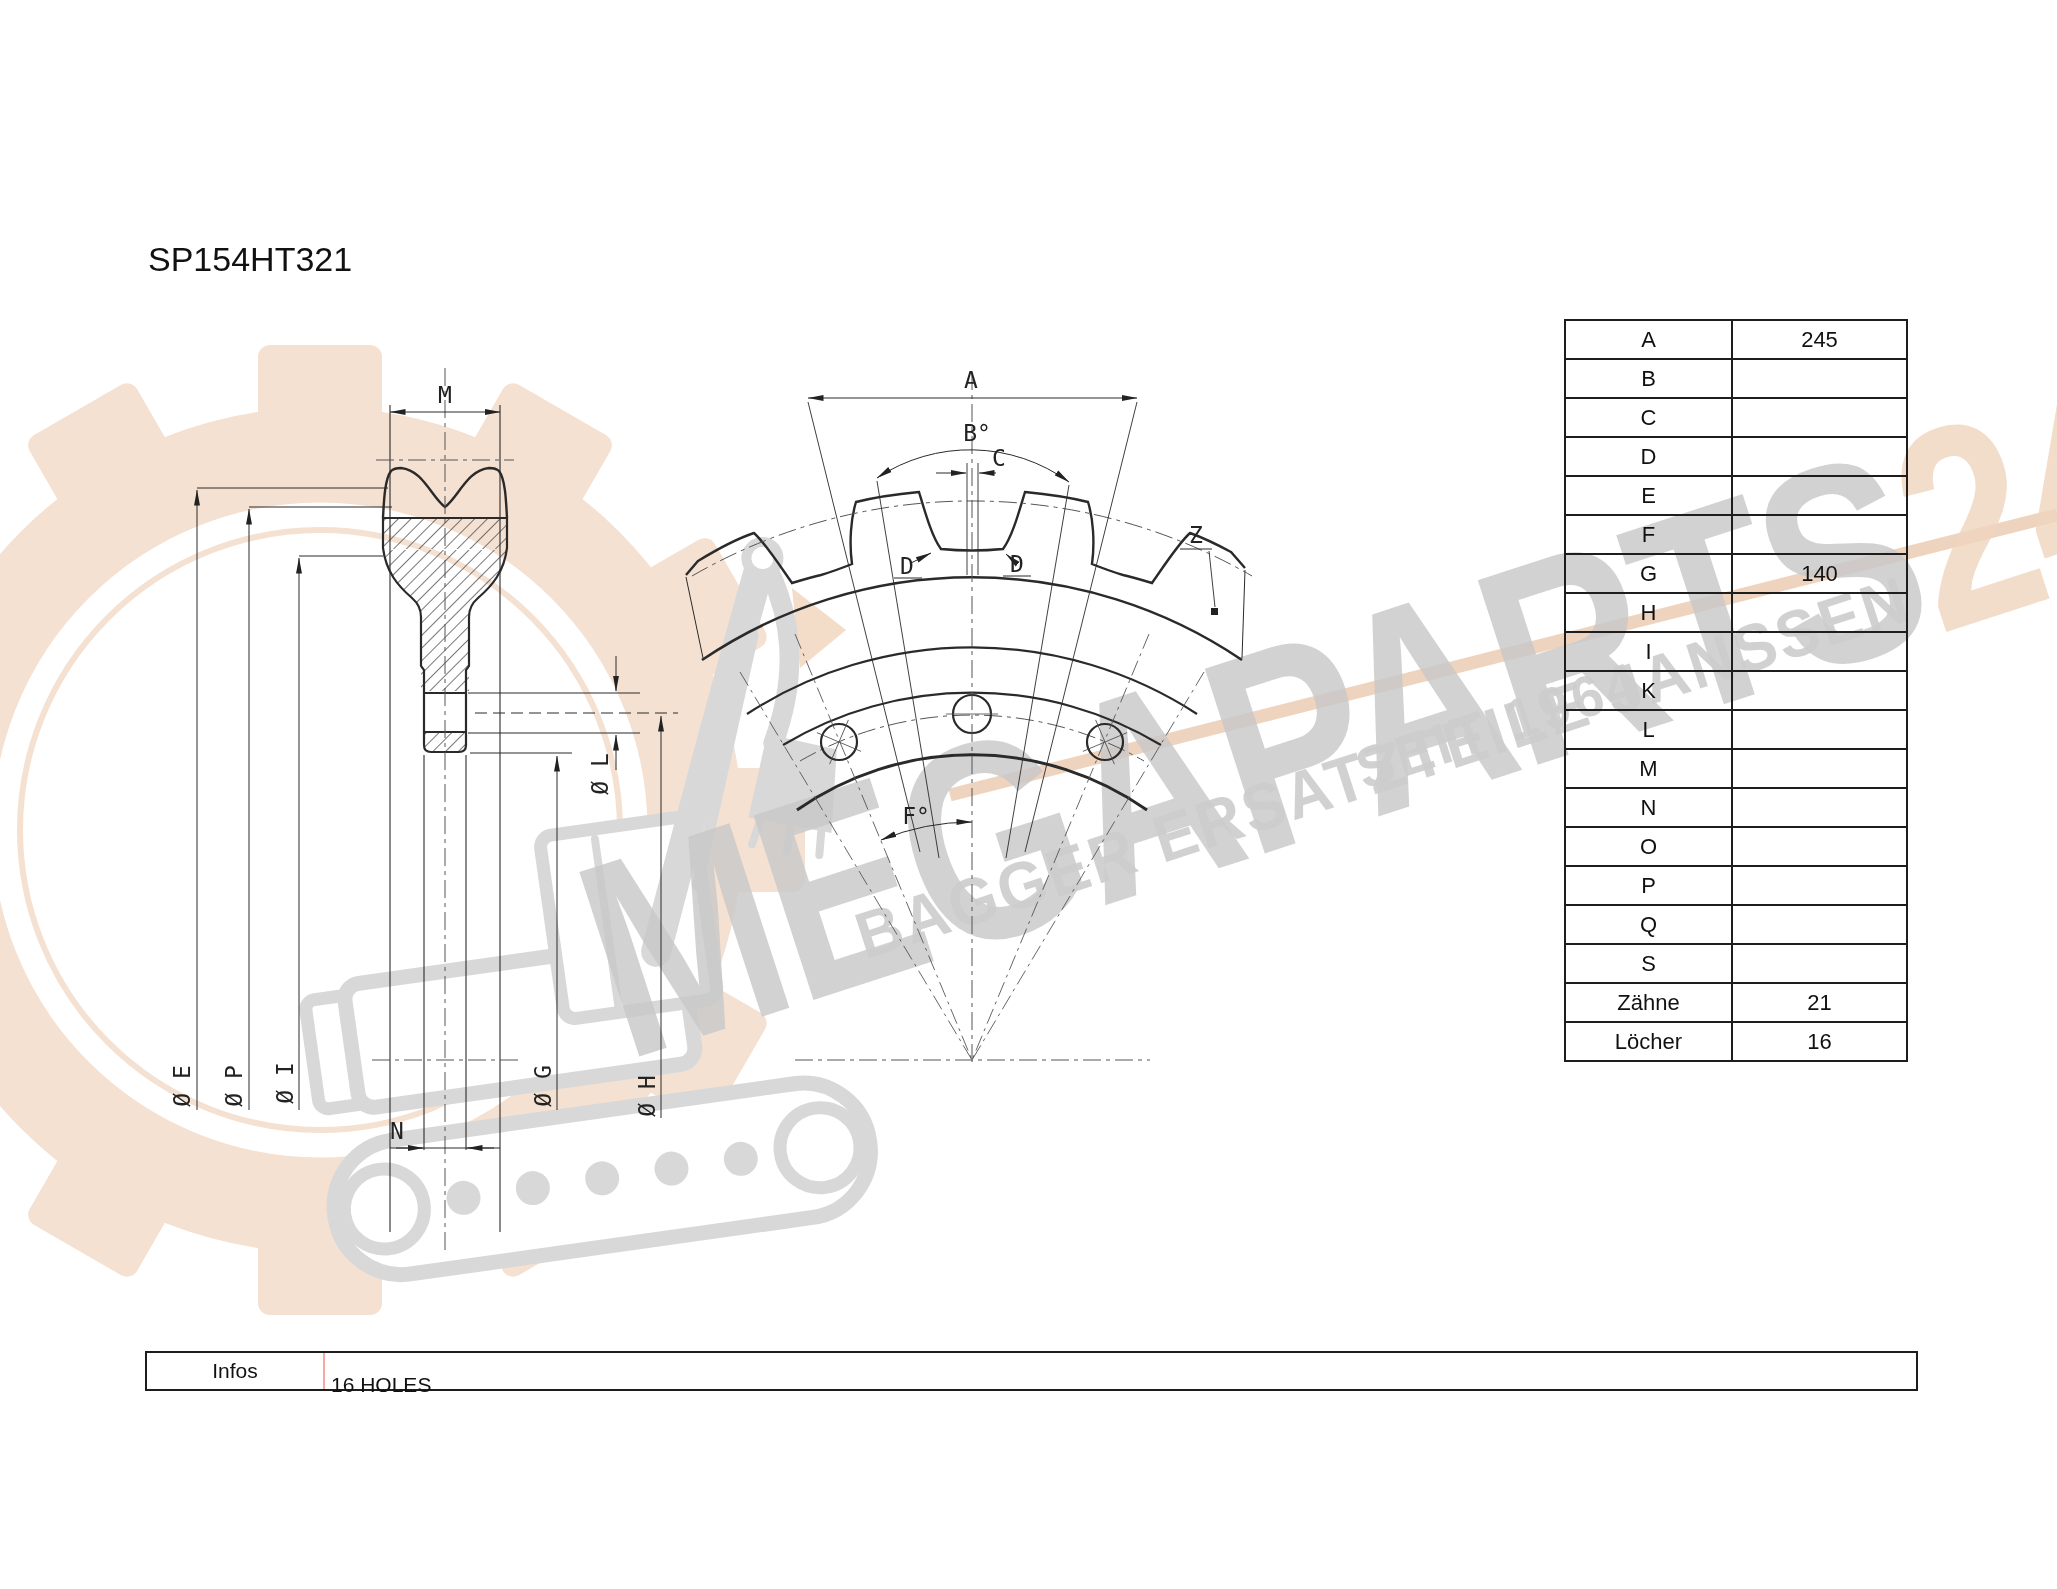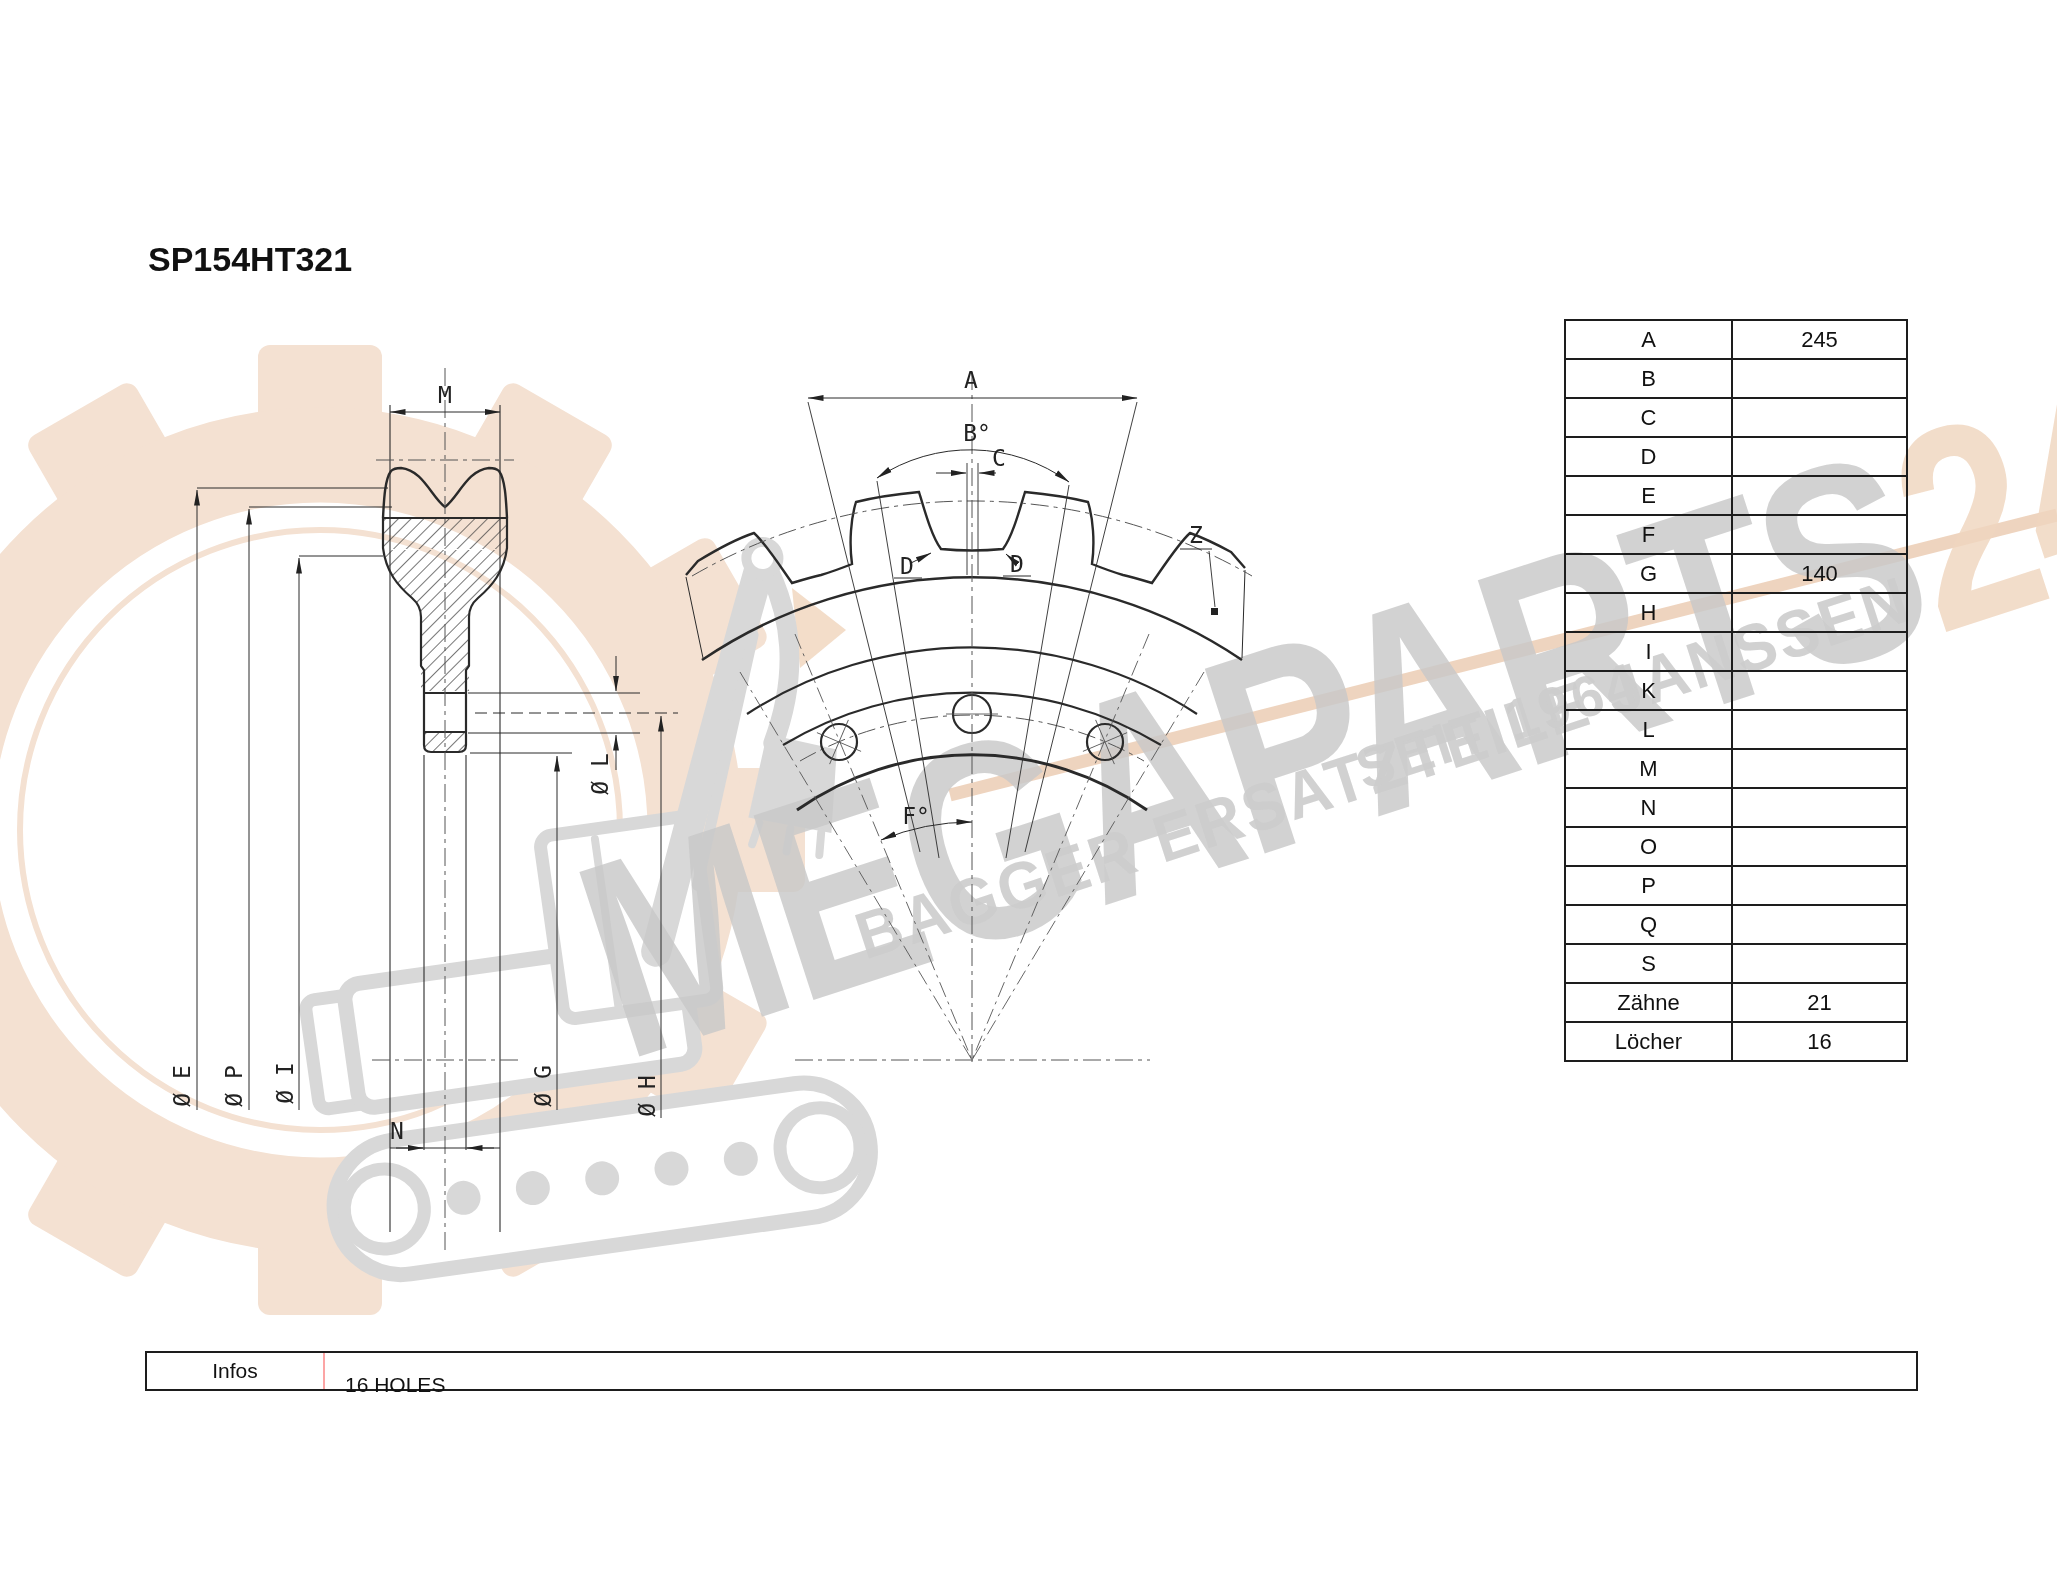--- a/index.html
+++ b/index.html
@@ -18,35 +18,35 @@
               color:#cdcdcd;opacity:.9;}
   .wm-since{left:1358px;top:742px;font-size:58px;letter-spacing:4px;
             transform:rotate(-18deg) scaleX(.95);transform-origin:0 50%;
             color:#cdcdcd;opacity:.9;}
 
   
   .drawing{position:absolute;left:0;top:0;}
   .dim-label{font-family:"DejaVu Sans Mono",monospace;font-size:23px;fill:#222;}
 
   
-  .title{position:absolute;left:148px;top:240px;font-size:34px;font-weight:700;color:#111;}
+  .title{position:absolute;left:148px;top:240px;font-size:34px;font-weight:400;color:#111;}
 
   
   .dim-table{position:absolute;left:1564px;top:319px;border-collapse:collapse;
              font-size:22px;color:#111;}
   .dim-table td{border:2px solid #1d1d1d;height:37px;text-align:center;padding:0;}
   .dim-table td.dt-label{width:165px;}
   .dim-table td.dt-value{width:173px;}
 
   
   .info-bar{position:absolute;left:145px;top:1351px;width:1769px;height:36px;
             border:2px solid #1d1d1d;display:flex;align-items:center;font-size:21px;color:#111;}
   .info-bar .ib-label{width:176px;text-align:center;border-right:2px solid #fca5a5;
                       height:100%;display:flex;align-items:center;justify-content:center;}
-  .info-bar .ib-value{padding-left:20px;margin-top:28px;}
+  .info-bar .ib-value{padding-left:6px;margin-top:28px;}
 </style>
 </head>
 <body>
 
 <div class="page">
 
   <div class="wm">
     <svg width="2057" height="1589" viewBox="0 0 2057 1589">
 
       <g fill="#f4e1d2" stroke="none">

